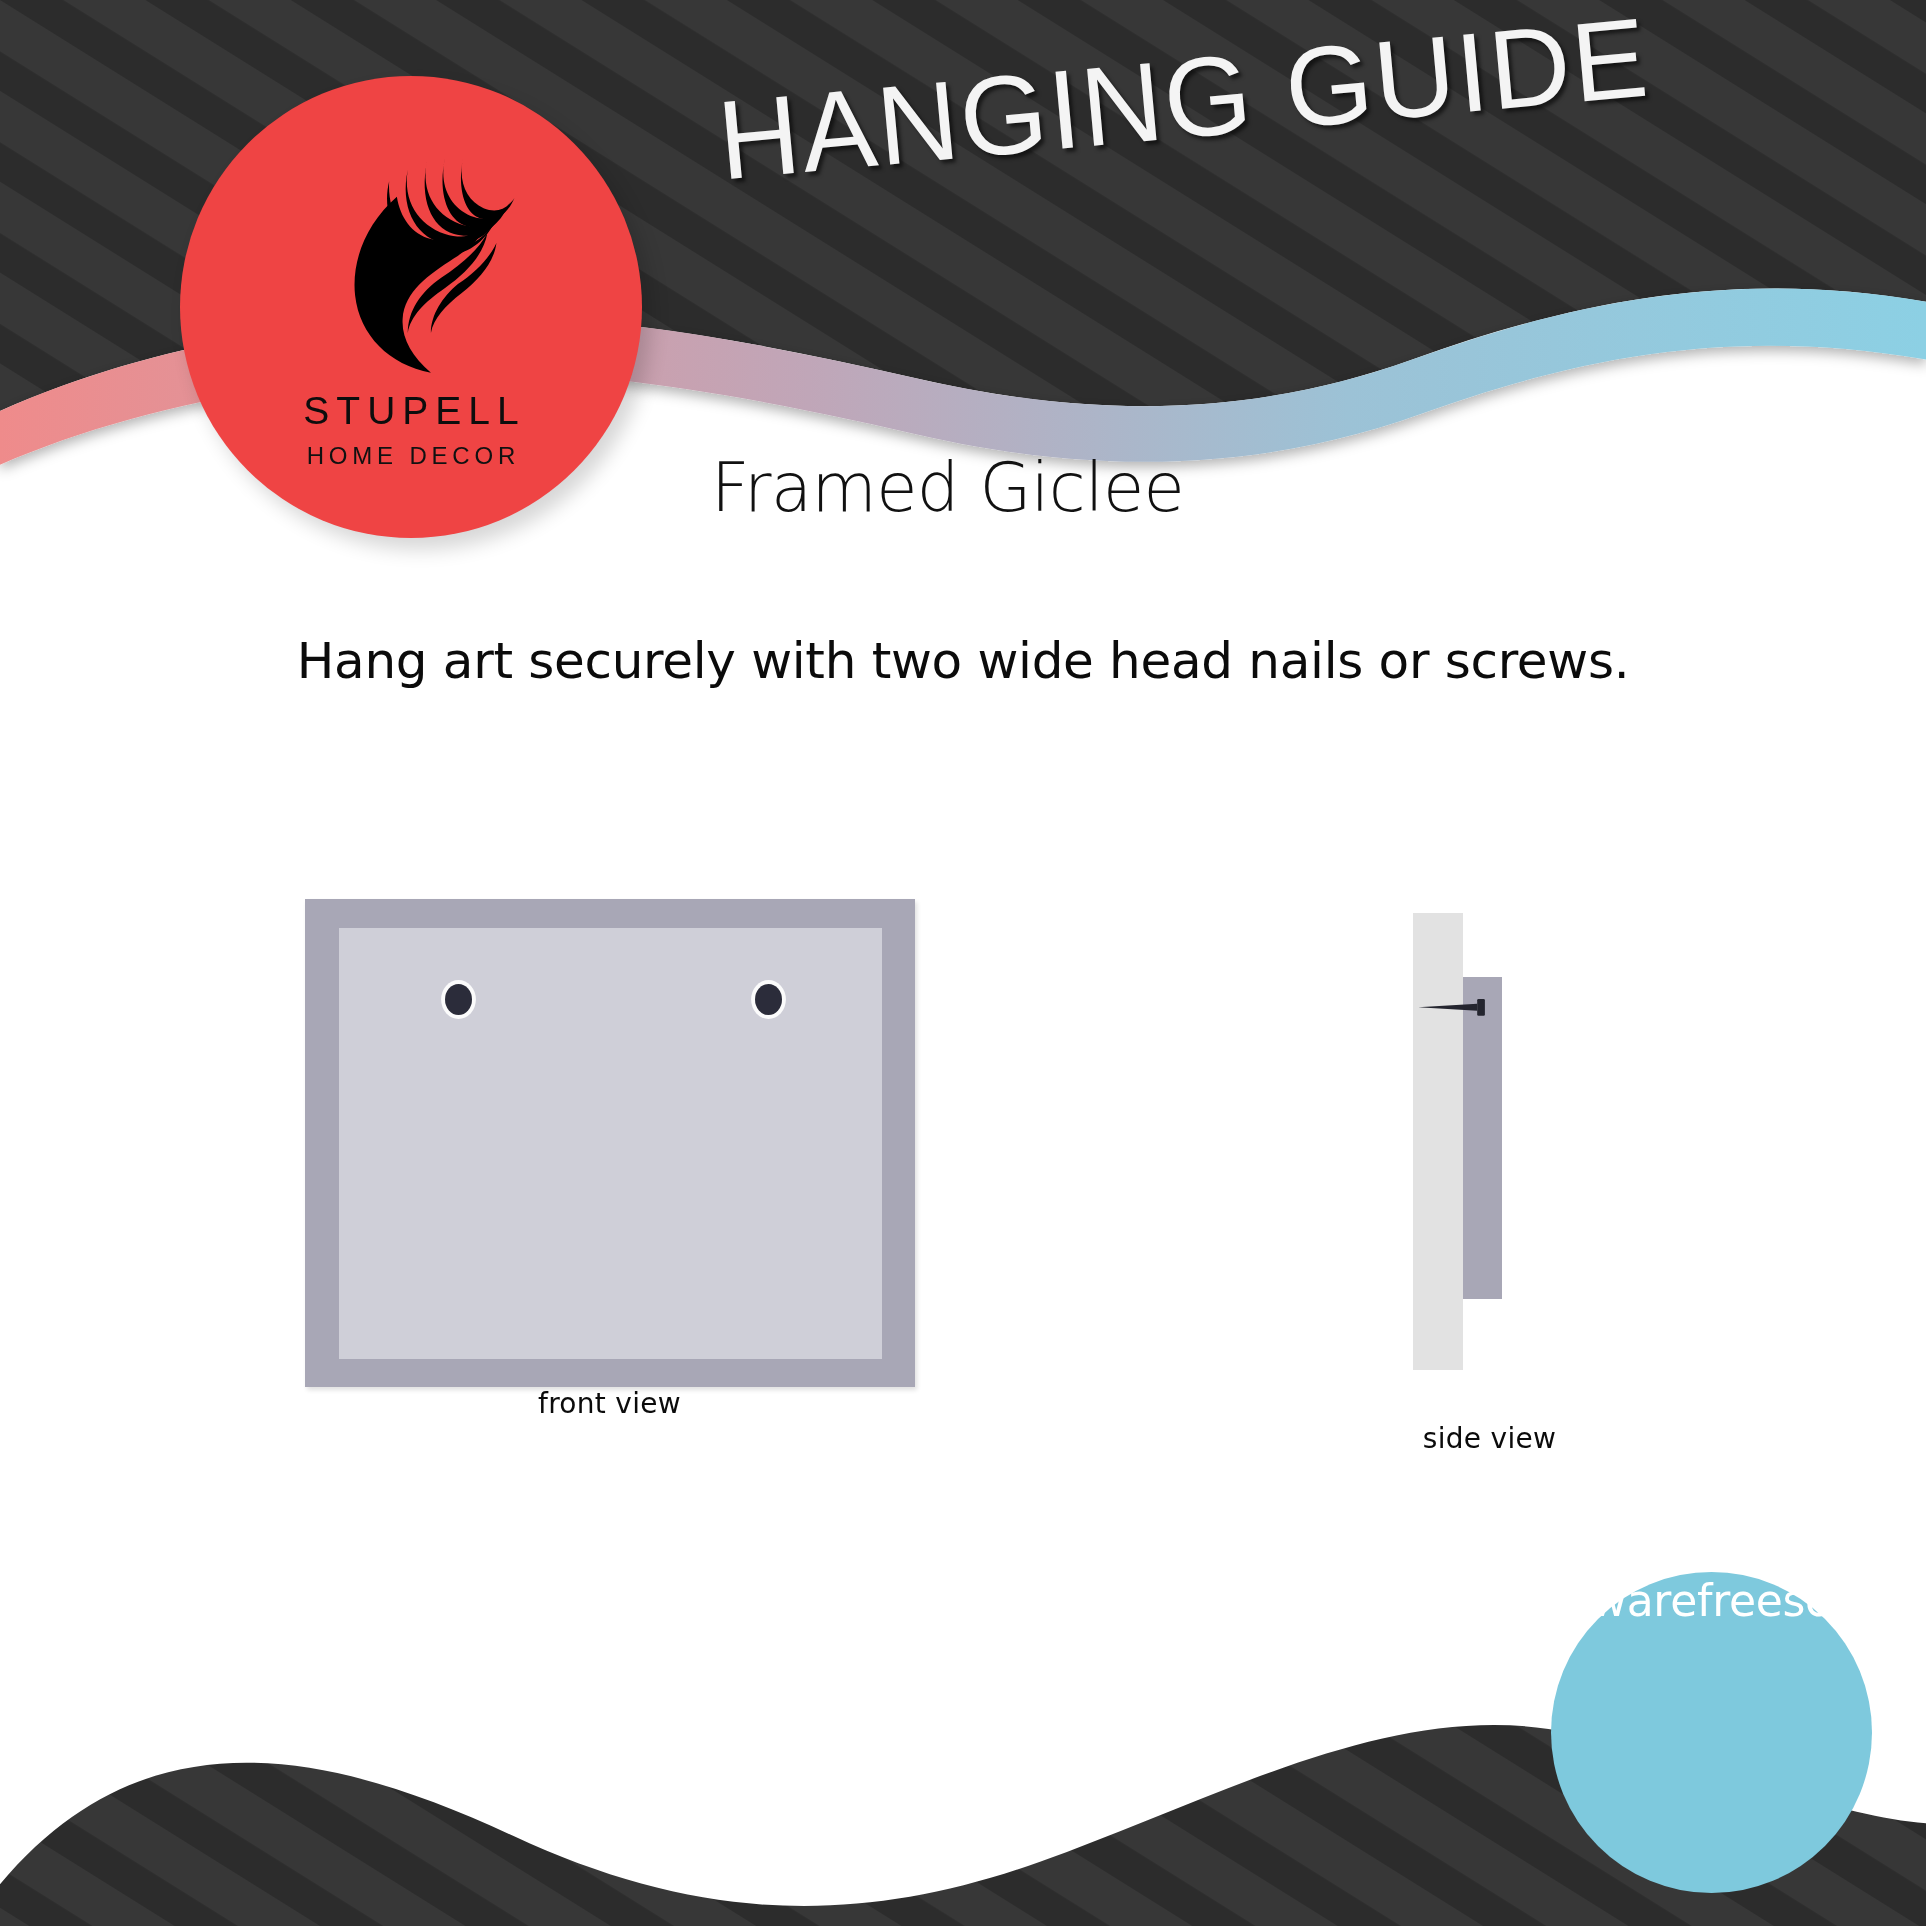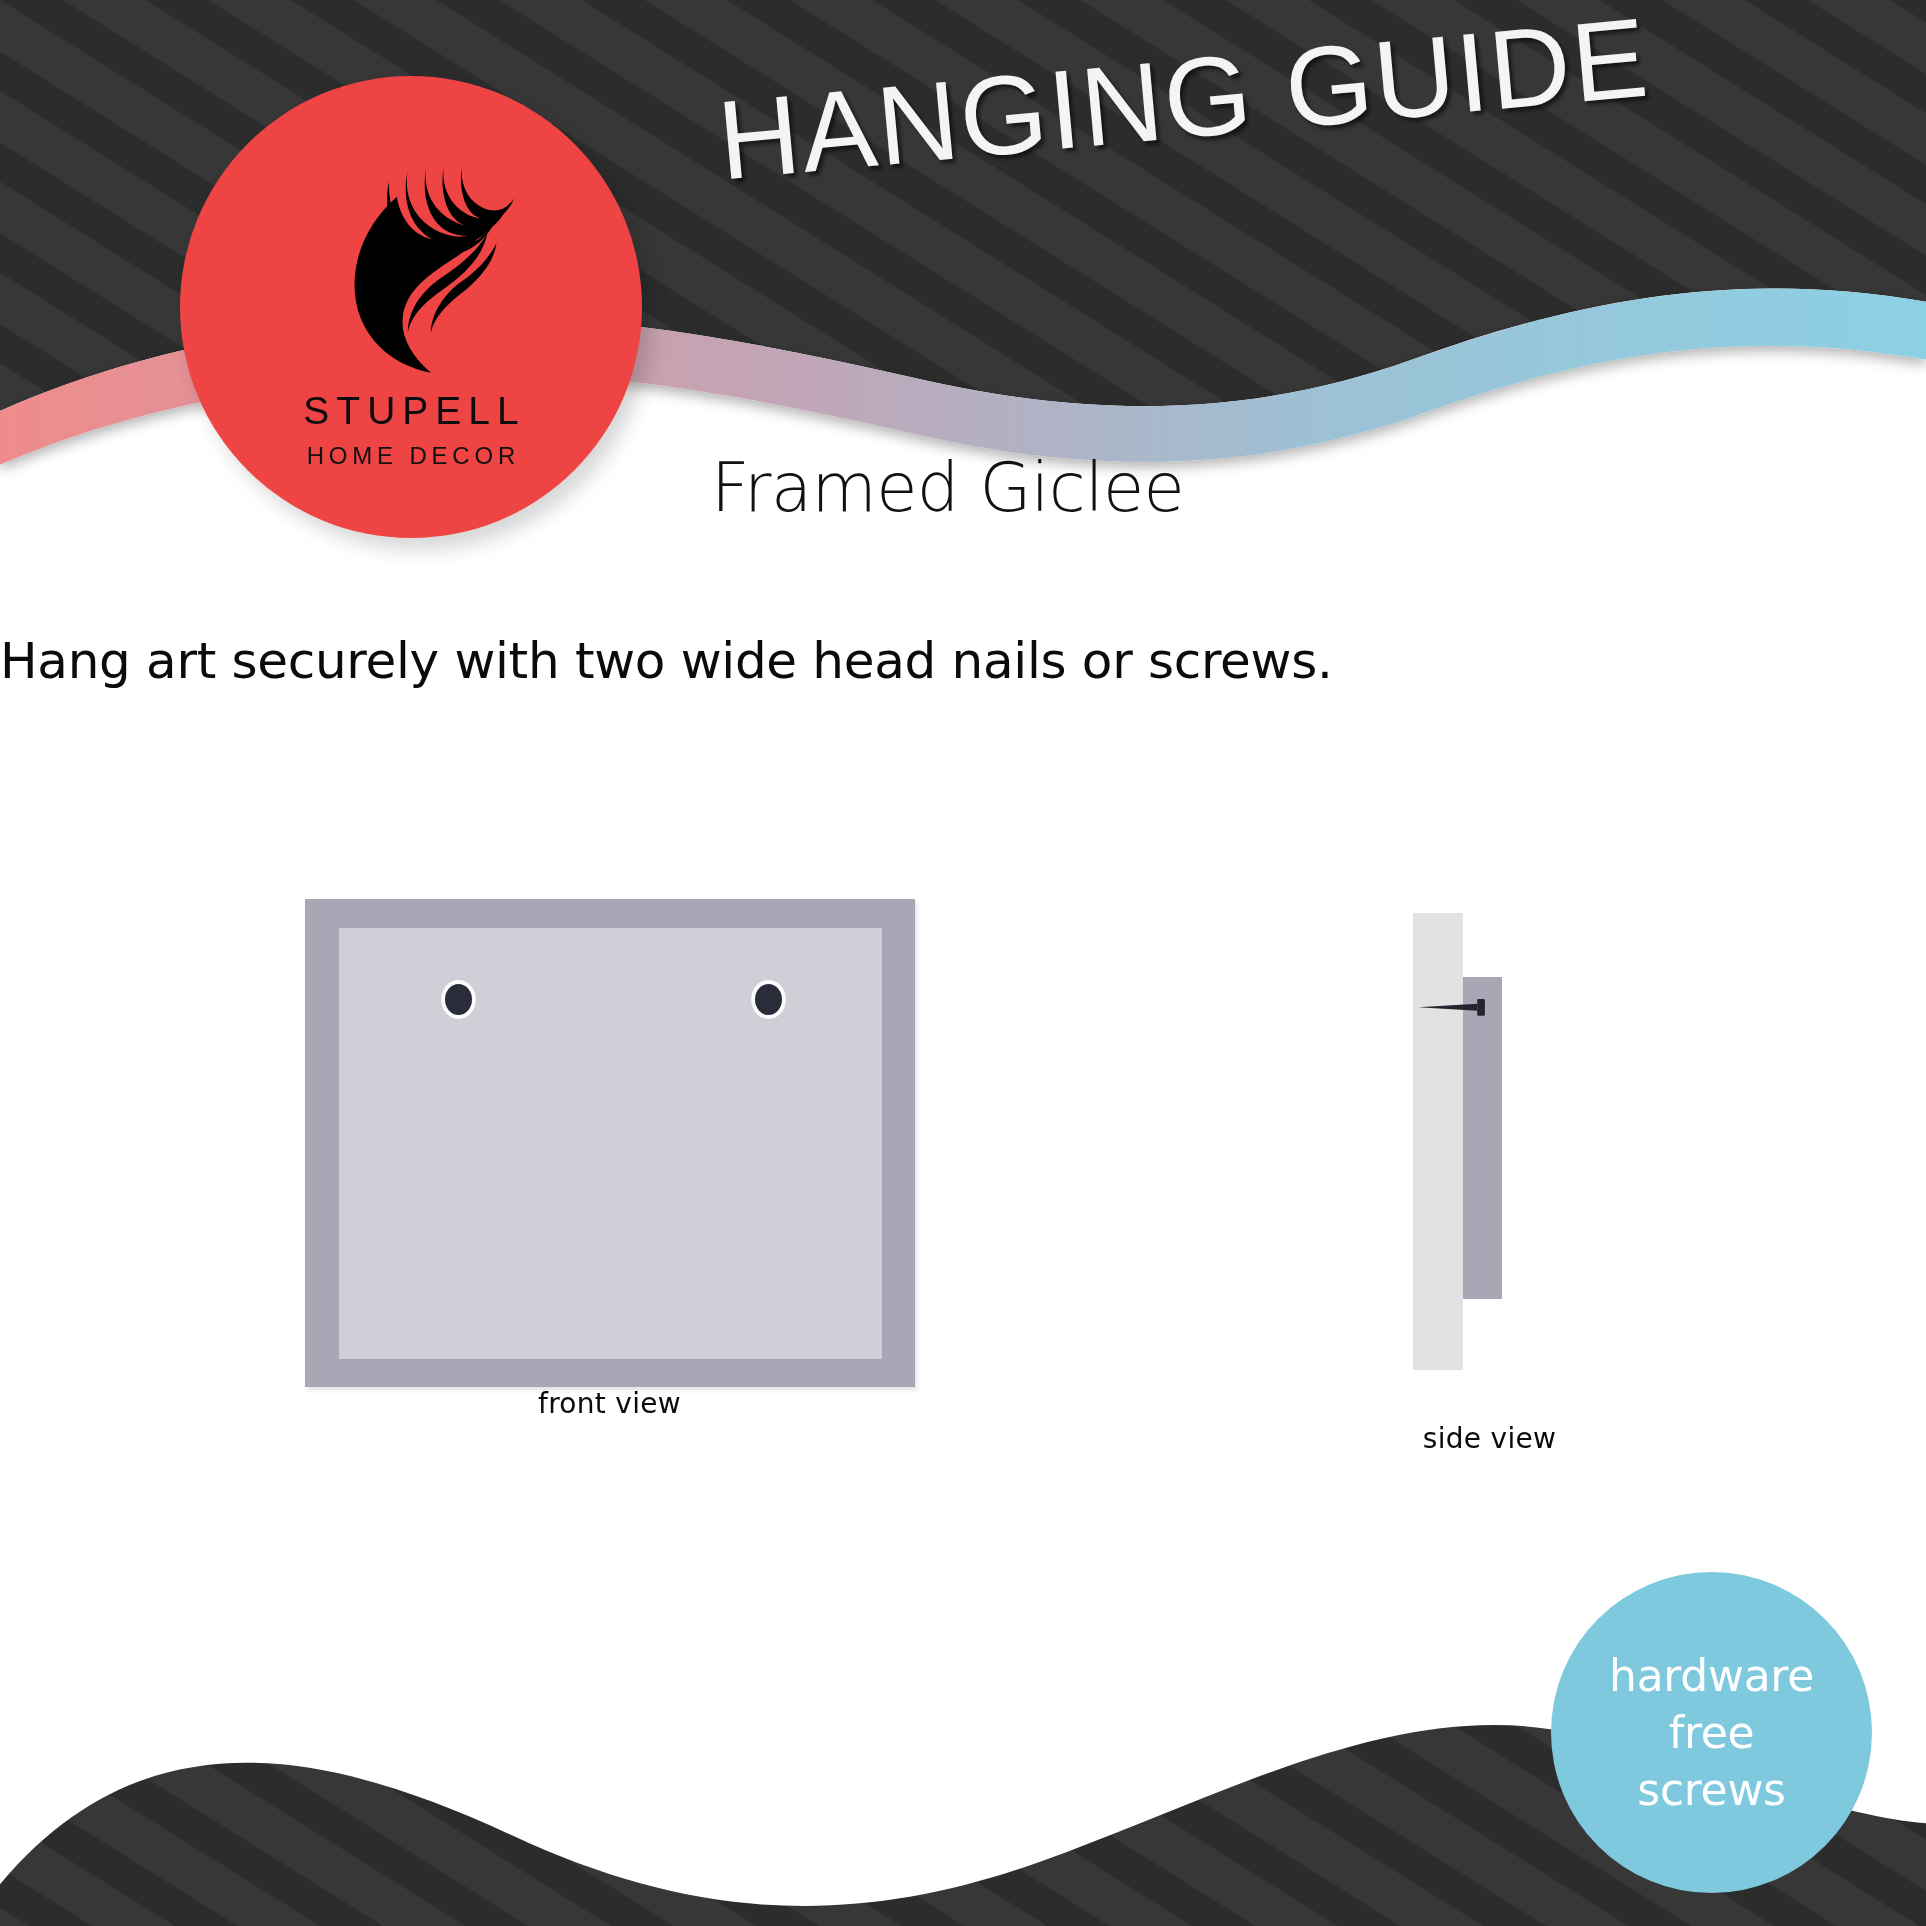--- a/index.html
+++ b/index.html
@@ -90,20 +90,21 @@
     color:#111111;
     white-space:nowrap;
     letter-spacing:-0.6px;
   }
 
   
   .main-instruction {
     position:absolute;
     left:0; top:632px;
     width:1926px;
+    text-align:center;
     z-index:6;
     font-family:"DejaVu Sans", sans-serif;
     font-size:50px;
     font-weight:500;
     color:#0b0b0b;
     letter-spacing:-0.3px;
   }
 
   
   .panel { position:absolute; z-index:6; }
@@ -185,22 +186,22 @@
 
   
   .hardware-badge {
     position:absolute;
     left:1551px; top:1572px;
     width:321px; height:321px;
     border-radius:50%;
     background:#7ec9dd;
     z-index:8;
     display:flex;
-    flex-direction:column;
-    align-items:center;
+    flex-direction:row;
+    align-items:flex-start;
     justify-content:center;
     color:#ffffff;
     font-family:"DejaVu Sans", sans-serif;
     font-size:44px;
     font-weight:400;
     line-height:1.30;
     text-align:center;
     letter-spacing:-0.3px;
   }
   .hardware-badge span { display:block; }

